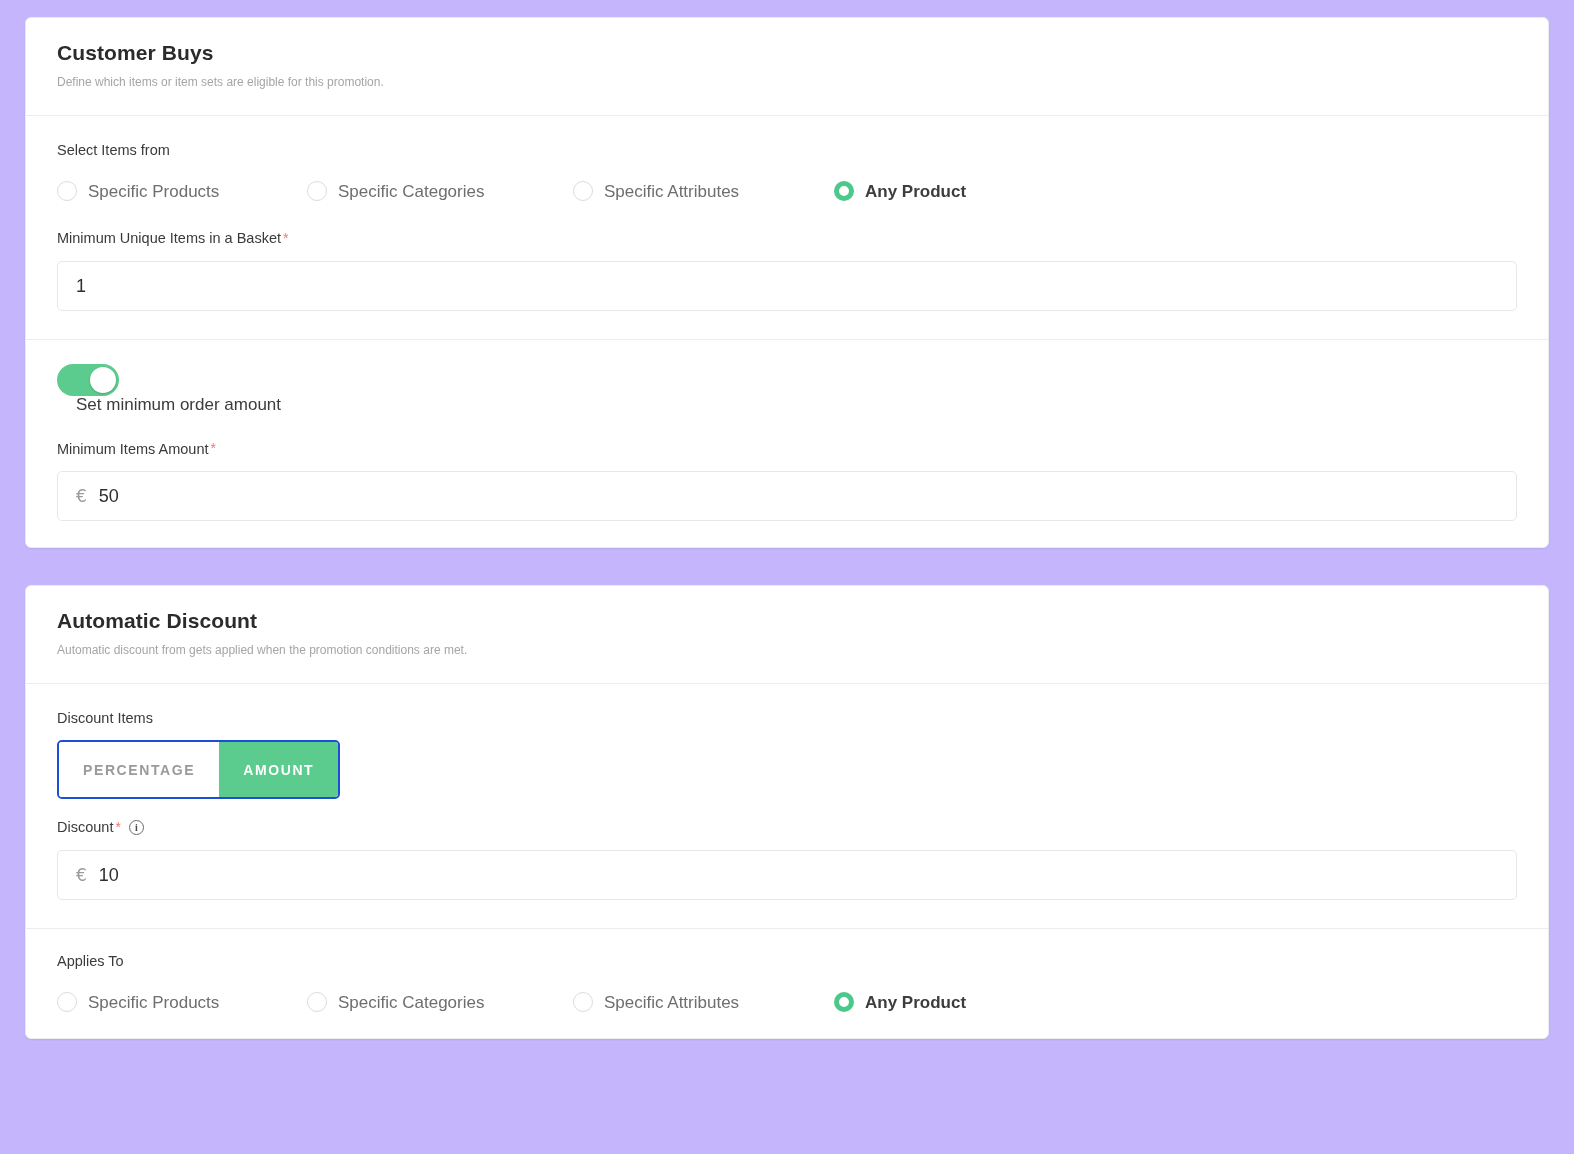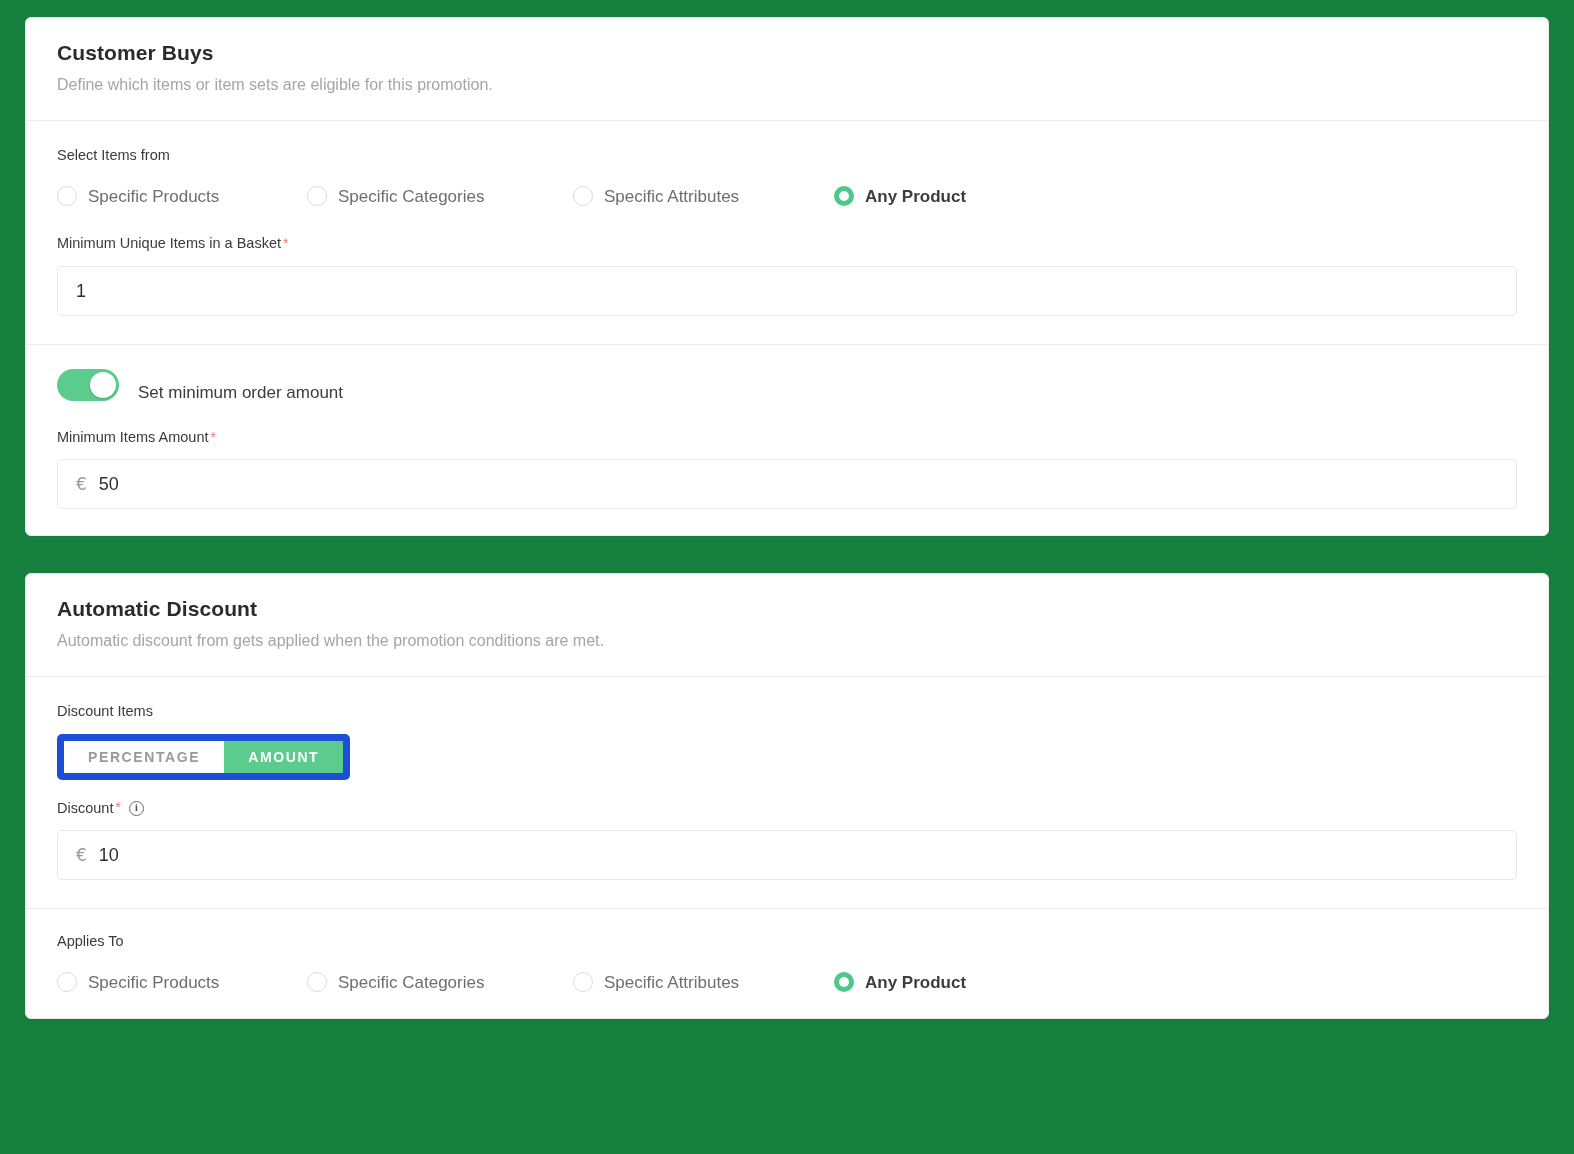--- a/index.html
+++ b/index.html
@@ -8,21 +8,21 @@
     width: 1574px;
     height: 1154px;
     background: #f4f5f7;
     font-family: "Liberation Sans", sans-serif;
     -webkit-font-smoothing: antialiased;
   }
 
   .page {
     width: 1574px;
     min-height: 1154px;
-    background: #15803d;
+    background: #c4b5fd;
     padding: 17px 25px 0 25px;
   }
 
   
   .card {
     background: #ffffff;
     border: 1px solid #ebecf0;
     border-radius: 6px;
     box-shadow: 0 1px 2px rgba(9,30,66,.07);
     overflow: hidden;
@@ -35,21 +35,21 @@
   }
   .card-title {
     font-size: 21px;
     font-weight: bold;
     color: #2b2b2b;
     letter-spacing: .1px;
     line-height: 1.25;
   }
   .card-sub {
     margin-top: 9px;
-    font-size: 16px;
+    font-size: 12px;
     color: #a5a5a5;
     line-height: 1.3;
     font-weight: normal;
   }
 
   .card-body { padding: 26px 31px 28px 31px; }
   .card-body.tight { padding-top: 24px; padding-bottom: 26px; }
   .divided { border-bottom: 1px solid #ebecf0; }
 
   
@@ -145,21 +145,22 @@
   }
   .value {
     font-size: 18px;
     color: #2f2f2f;
     line-height: 1;
   }
 
   
   .toggle-row {
     display: flex;
-    align-items: flex-end;
+    align-items: flex-start;
+    flex-direction: column;
   }
   .toggle {
     width: 62px;
     height: 32px;
     border-radius: 16px;
     background: #5ccb8e;
     position: relative;
     flex: none;
     cursor: pointer;
   }
@@ -177,22 +178,22 @@
     color: #3c3c3c;
     line-height: 1;
   }
 
   
   .segmented {
     display: inline-flex;
     margin-top: 13px;
     border-radius: 5px;
     overflow: hidden;
-    border: 7px solid #1d4ed8;
-    height: 46px;
+    border: 2px solid #1d4ed8;
+    height: 59px;
   }
   .seg {
     display: flex;
     align-items: center;
     justify-content: center;
     padding: 0 24px;
     font-size: 14px;
     font-weight: bold;
     letter-spacing: 1.6px;
     color: #9a9a9a;

